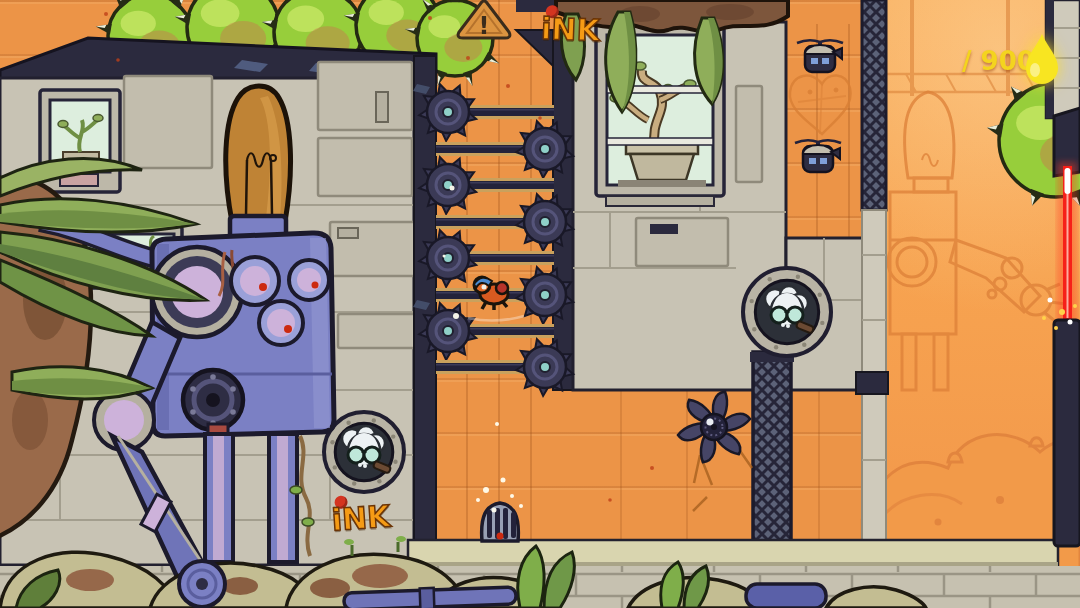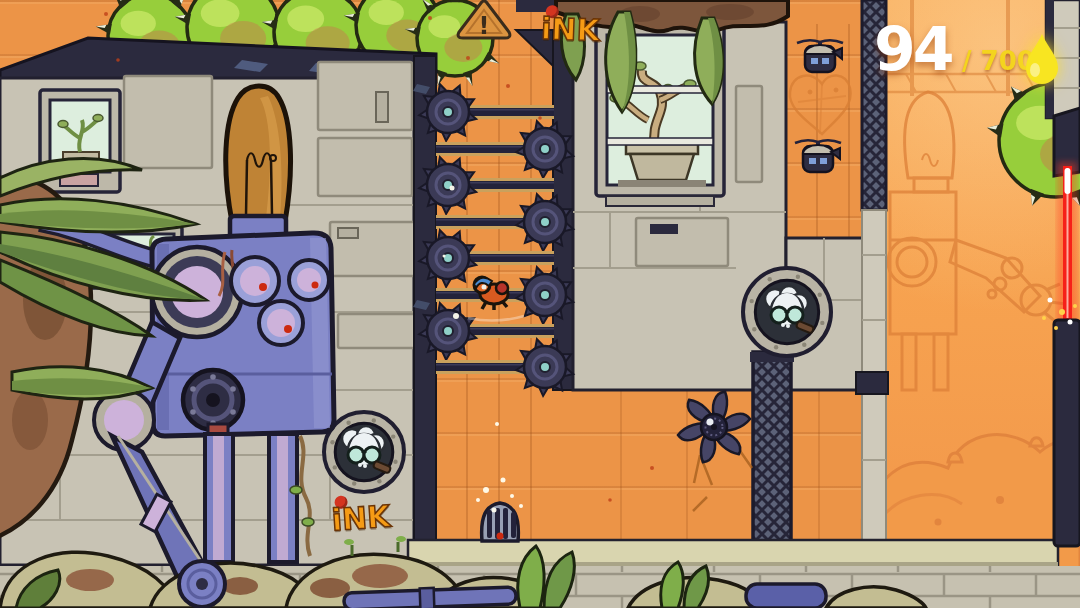--- a/index.html
+++ b/index.html
@@ -719,22 +719,21 @@
       <rect x="746" y="584" width="80" height="24" rx="11" fill="#5a60a8" stroke="#1c1a2c" stroke-width="3.5"></rect>
       <g>
         <circle cx="202" cy="584" r="23" fill="#7b80c4" stroke="#1c1a2c" stroke-width="4"></circle>
         <circle cx="202" cy="584" r="14" fill="none" stroke="#5a5e9e" stroke-width="3"></circle>
         <circle cx="202" cy="584" r="6" fill="#2e2d44"></circle>
       </g>
     </g>
   </svg>
 
   <div id="hud" class="abs" style="left:0;top:0;width:1080px;height:608px;pointer-events:none;">
-    <div class="abs hud-count" style="color: rgb(255, 255, 255);">94</div>
-    <div class="abs hud-total" style="color: rgb(244, 212, 30);">/ 700</div>
+    <div class="abs hud-total" style="color: rgb(244, 212, 30);">/ 900</div>
     <svg class="abs droplet" width="44" height="56" viewBox="0 0 44 56">
       <path d="M22,4 C28,18 38,26 38,38 A16,16 0 0 1 6,38 C6,26 16,18 22,4 Z" fill="#f8e521"></path>
       <ellipse cx="15" cy="40" rx="5" ry="7" fill="#ffffff" opacity=".45"></ellipse>
     </svg>
     <div class="abs ink-logo" id="ink-logo-top">
       <span class="dot" style="left: 4px; top: 2px; background: rgb(212, 52, 32);"></span>
       <span class="txt" style="color: rgb(245, 155, 21);">iNK</span>
     </div>
     <div class="abs ink-logo" id="ink-logo-bottom">
       <span class="dot" style="left: 4px; top: 2px; background: rgb(212, 52, 32);"></span>

